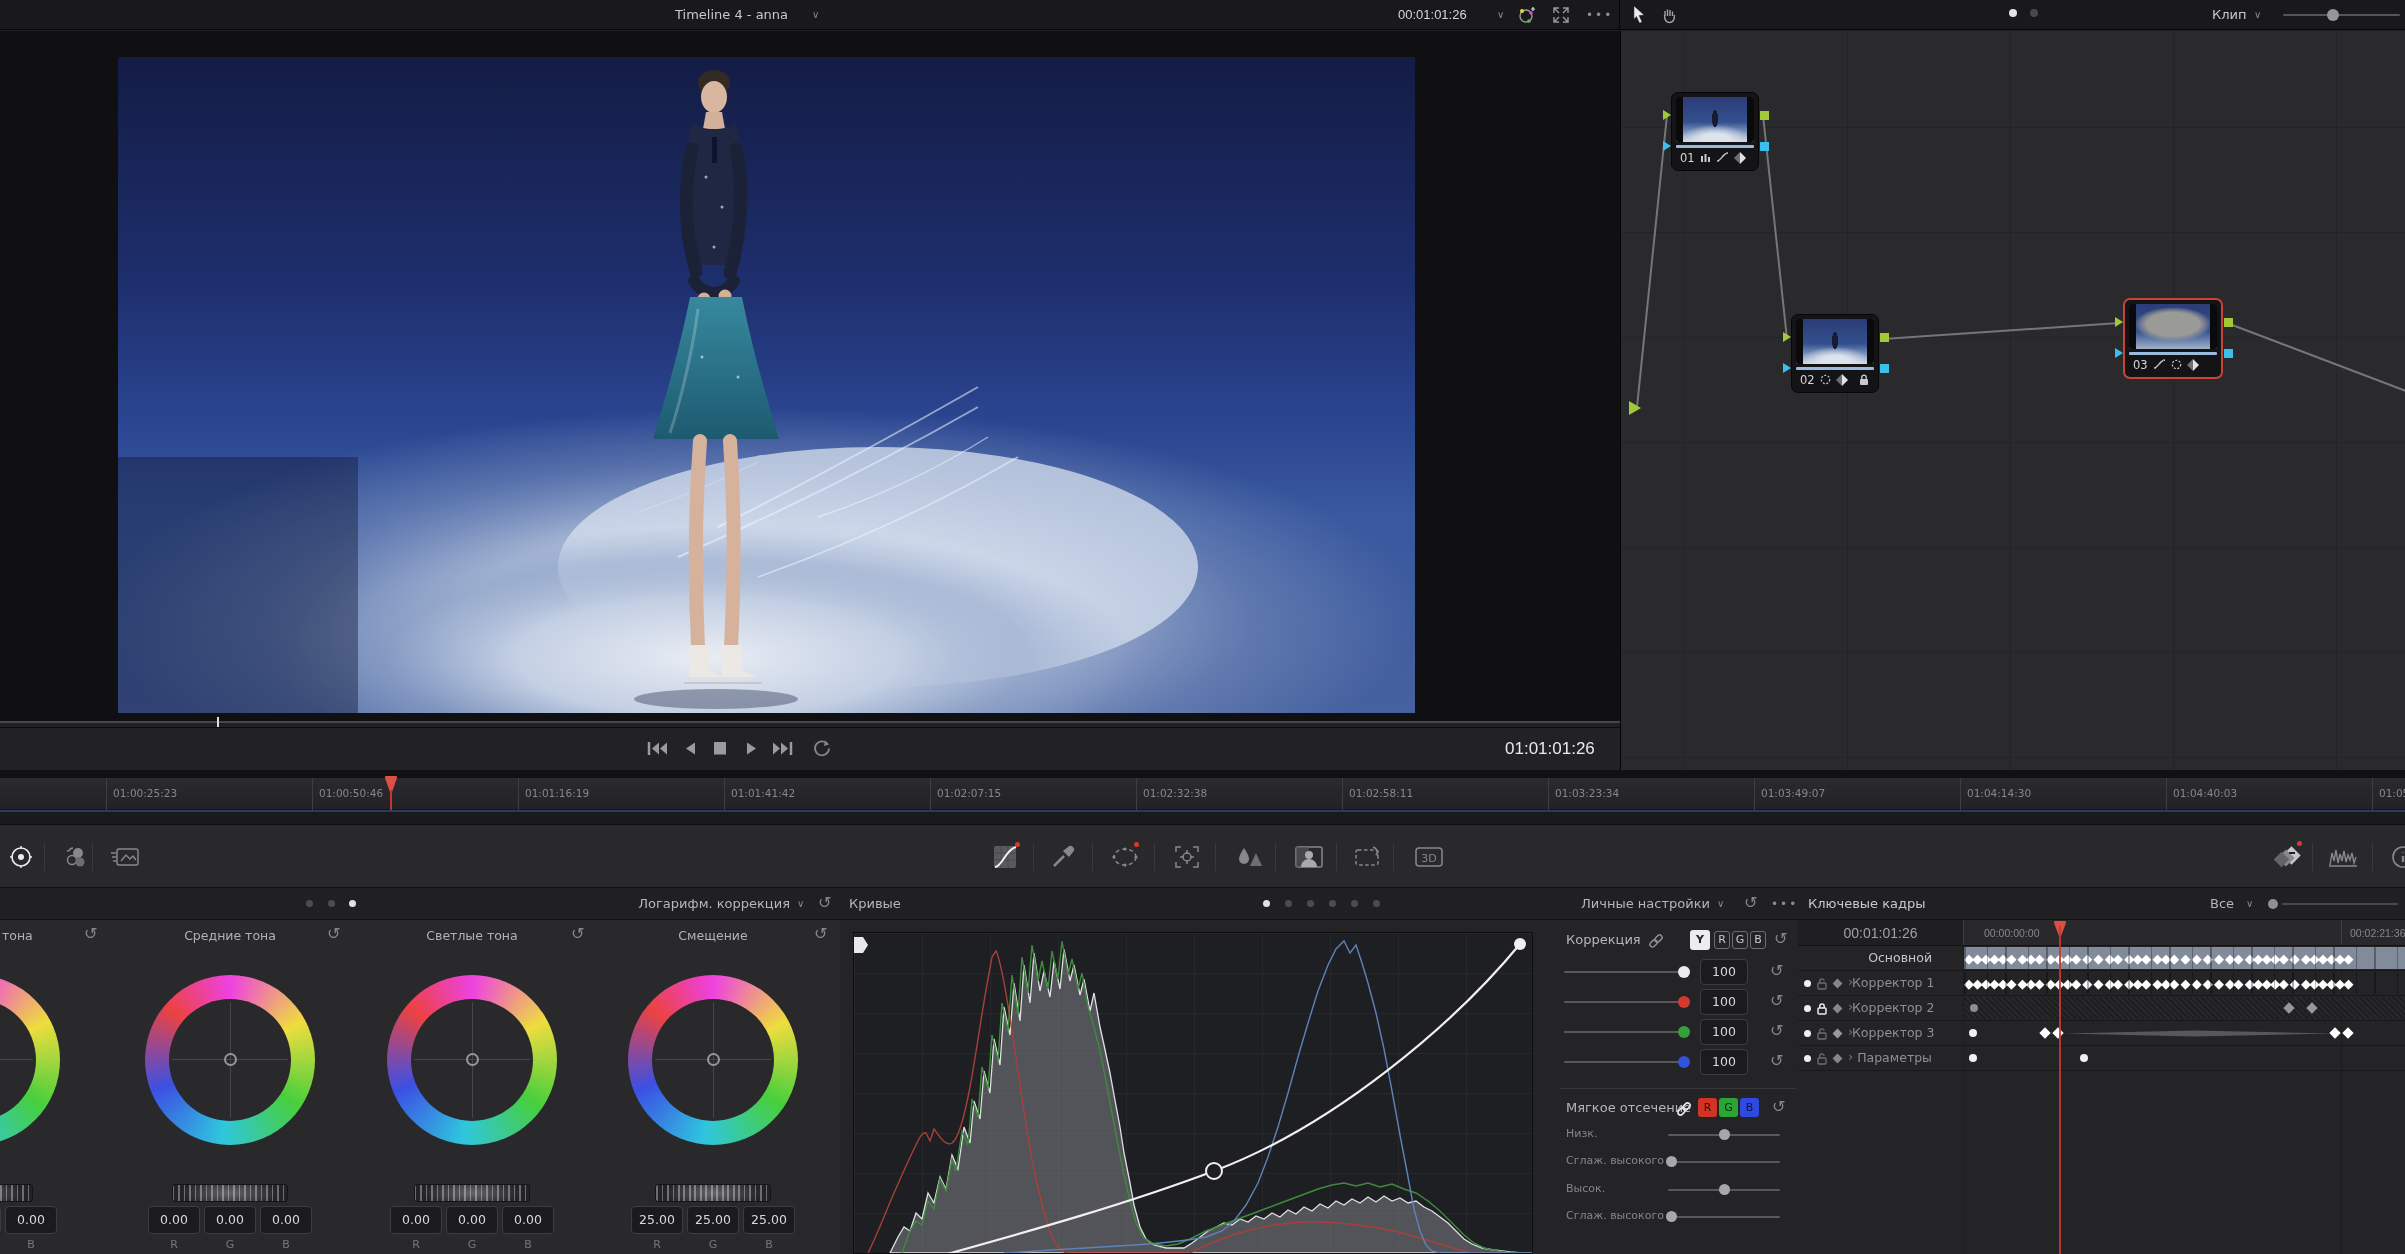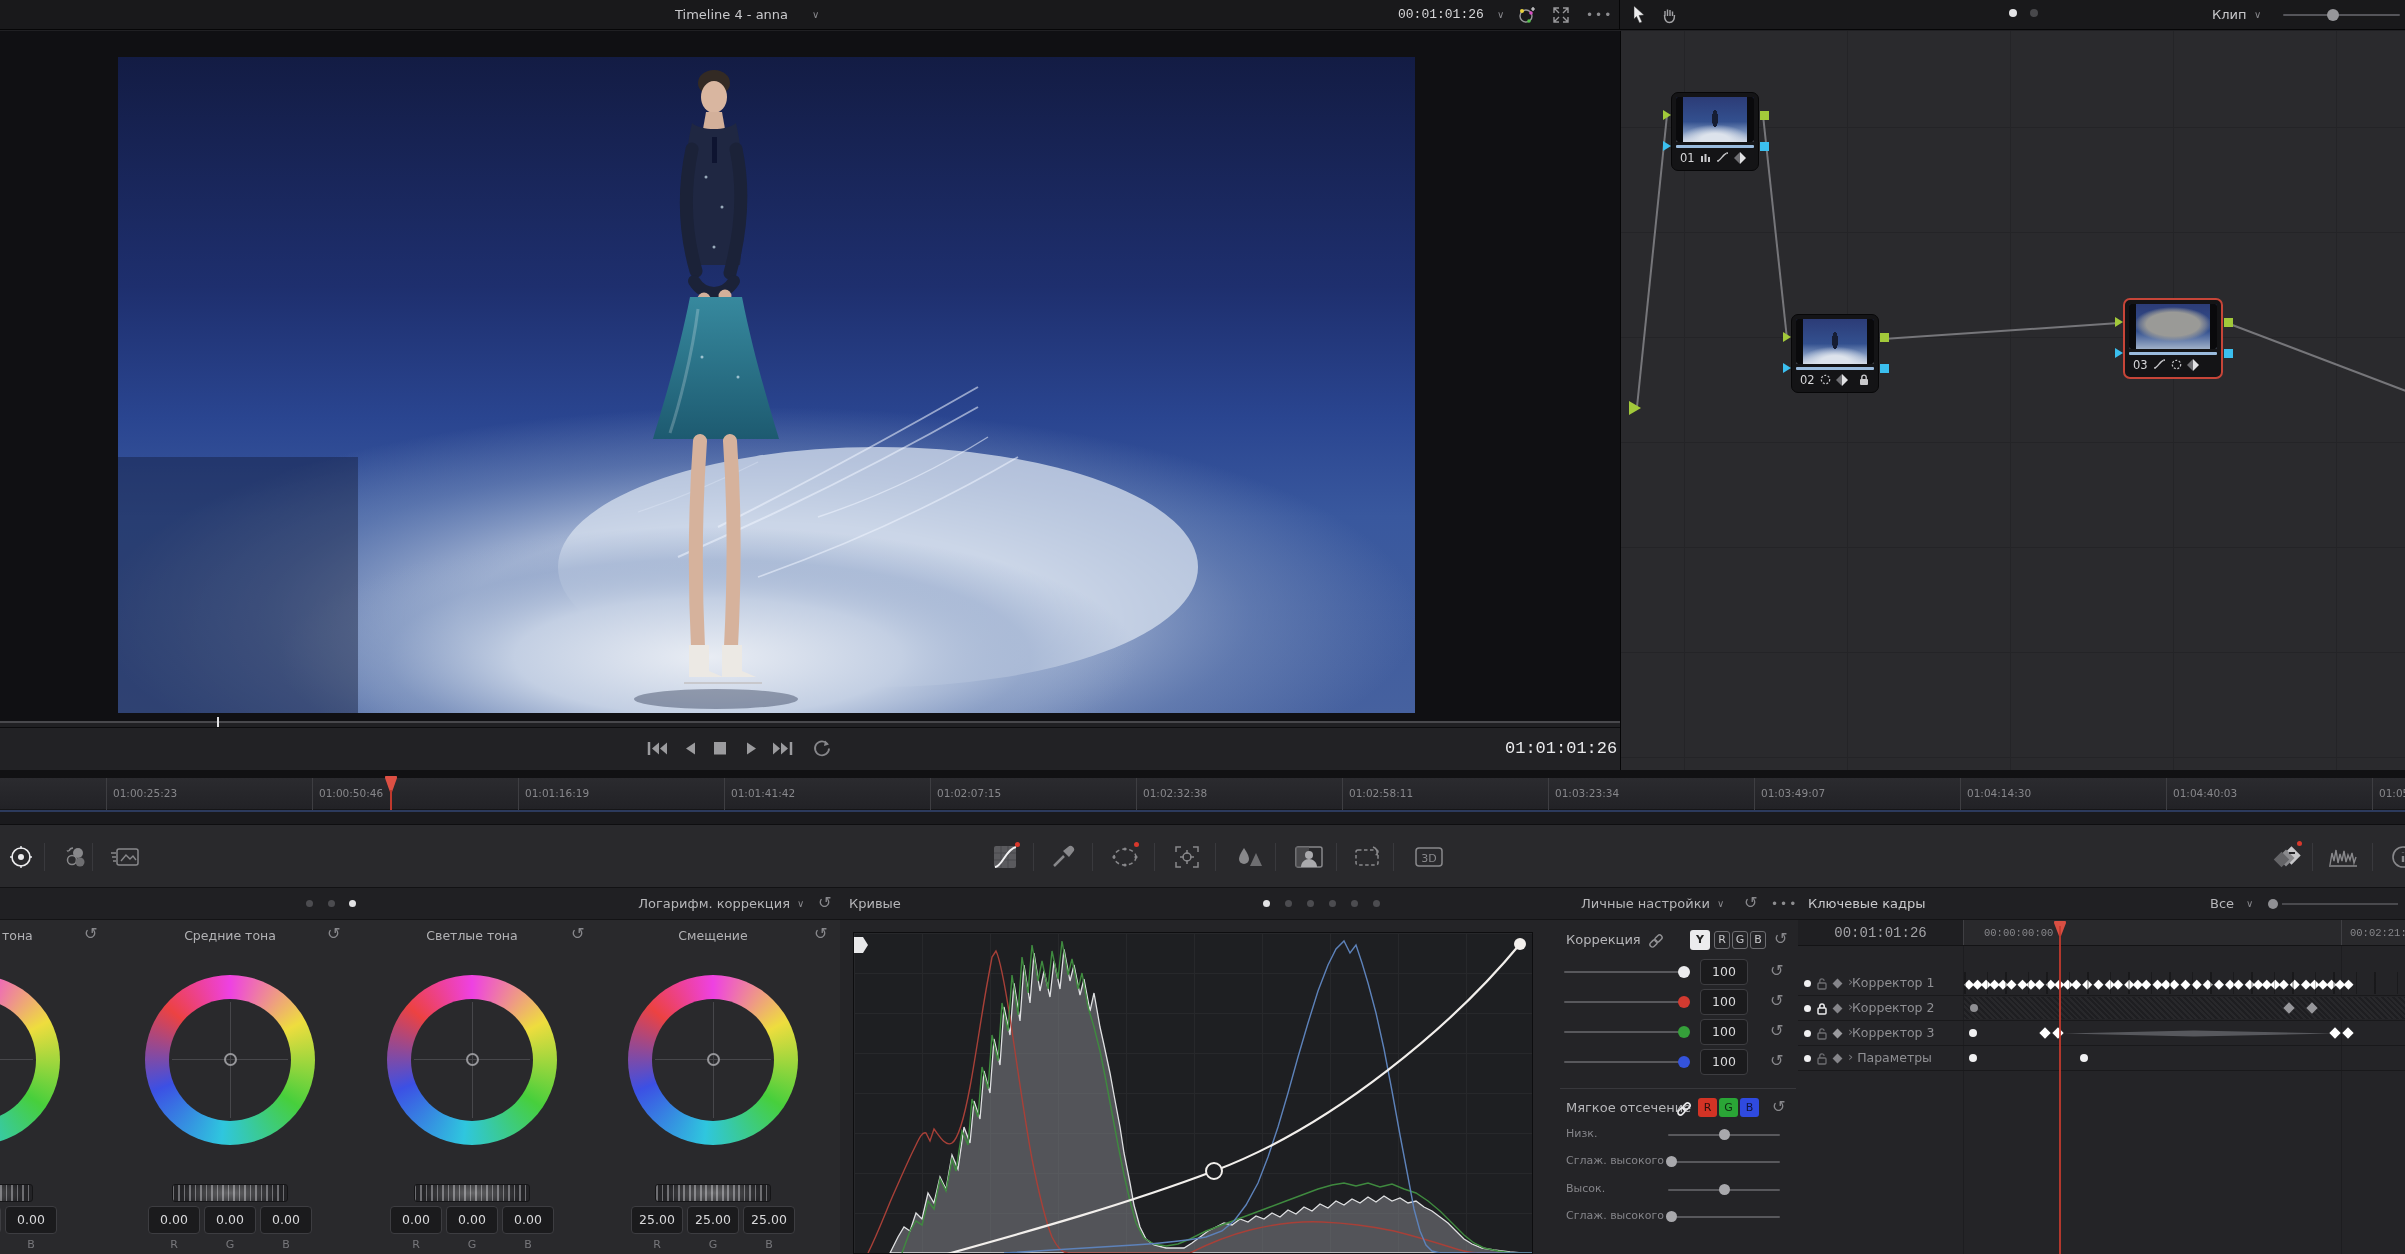--- a/index.html
+++ b/index.html
@@ -1,21 +1,21 @@
 <!DOCTYPE html>
 <html><head>
 <meta charset="utf-8">
 <style>
   *{margin:0;padding:0;box-sizing:border-box}
   html,body{background:#000}
   body{font-family:"DejaVu Sans",sans-serif;}
   #app{position:relative;width:2405px;height:1254px;overflow:hidden;background:#202023;}
   .a{position:absolute}
   .nw{white-space:nowrap}
-  .tc{font-family:Liberation Mono, monospace}
+  .tc{font-family:Liberation Sans, sans-serif}
   .caret{color:#87878b;font-size:10px}
   .reset{color:#87878b;font-size:16px;line-height:16px;cursor:pointer}
   .menu3{color:#8d8d90;font-size:12px;letter-spacing:2px}
   .hdrtx{color:#b6b6b9;font-size:13px}
   .dimtx{color:#85858a;font-size:11px}
   .pgdot{width:7px;height:7px;border-radius:50%;background:#4c4c50}
   .pgdot.on{background:#e2e2e4}
   
   #topbar{left:0;top:0;width:2405px;height:30px;background:#19191b;border-bottom:1px solid #060607}
   
@@ -644,20 +644,27 @@
       <span class="a rlbl tc" style="left:387px;top:7px">00:02:21:36</span>
 
       <svg class="a" style="left:90px;top:1px" width="14" height="22">
           <path d="M1,2 a6,5.5 0 0 1 12,0 l-5,13 h-2 Z" fill="#d94f43"></path>
         </svg>
     </div>
 
     <div class="a" style="left:165px;top:26px;width:1px;height:308px;background:#1d1d20"></div>
     <div class="a" style="left:543px;top:26px;width:1px;height:308px;background:#1d1d20"></div>
 
+    <div class="a kfrow" style="left:0;top:26px;width:607px">
+      <span class="a klbl nw" style="left:54px;top:4px;color:#c6c6c9">Основной</span>
+      <div class="a" style="left:166px;top:1px;width:441px;height:22px;background:#828b9a;overflow:hidden">
+        <div class="kfp">◆◆◆◆◆◆ ◆◆◆ ◆◆◆◆ ◆ ◆ ◆◆ ◆◆◆ ◆◆◆ ◆ ◆ ◆ ◆ ◆◆ ◆◆◆◆◆ ◆ ◆◆◆◆◆◆</div>
+        <div class="a streaks" style="left:0;top:0;width:441px;height:22px"></div>
+      </div>
+    </div>
     <div class="a kfrow" style="left:0;top:51px;width:607px">
       <div class="a kdot" style="left:6px;top:9px;width:7px;height:7px"></div>
       <svg class="a" style="left:18px;top:6px" width="12" height="13">
           <rect x="2" y="6" width="8" height="6" rx="1" fill="none" stroke="#6e6e72" stroke-width="1.3"></rect>
           <path d="M3.8,6 V4.3 a2.2,2.2 0 0 1 4.4,-0.4" stroke="#6e6e72" stroke-width="1.3" fill="none"></path>
         </svg>
       <div class="a kdia" style="left:36px;top:9px;width:7px;height:7px;background:#85858a"></div>
       <span class="a kico" style="left:50px;top:3px;font-size:13px">›</span>
       <span class="a klbl nw" style="left:54px;top:4px">Корректор 1</span>
       <div class="a" style="left:166px;top:1px;width:441px;height:22px;overflow:hidden">

